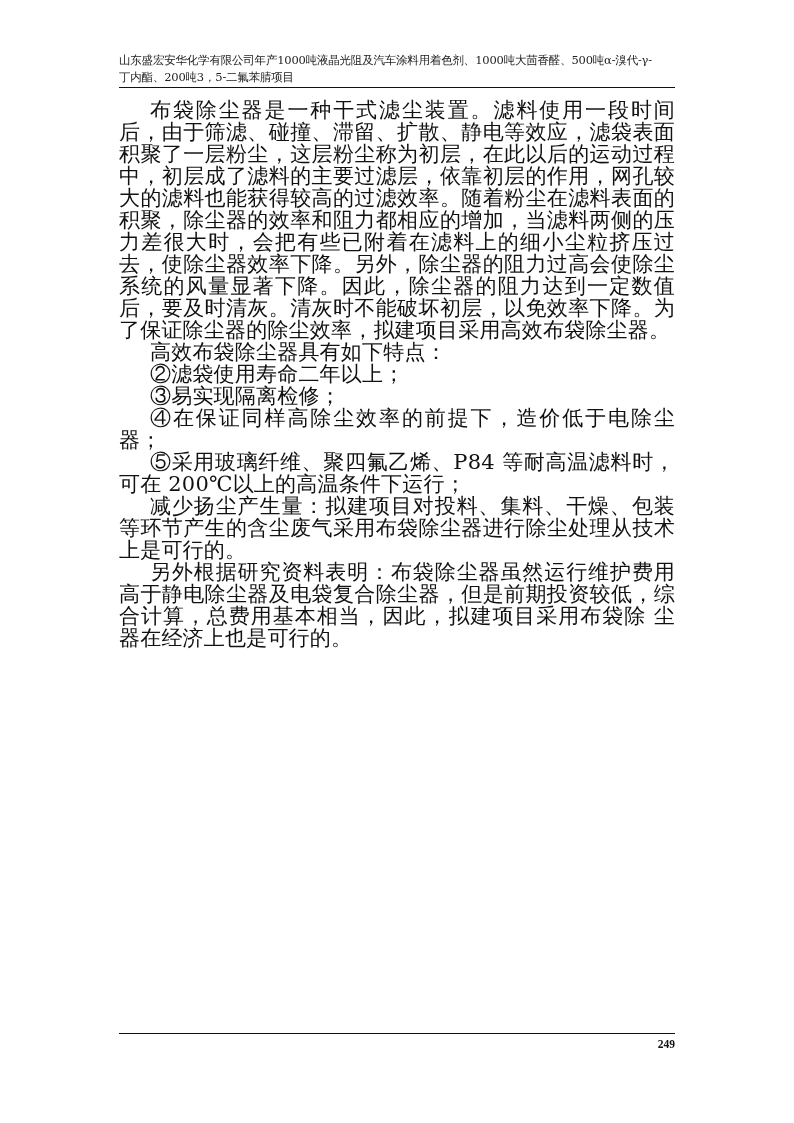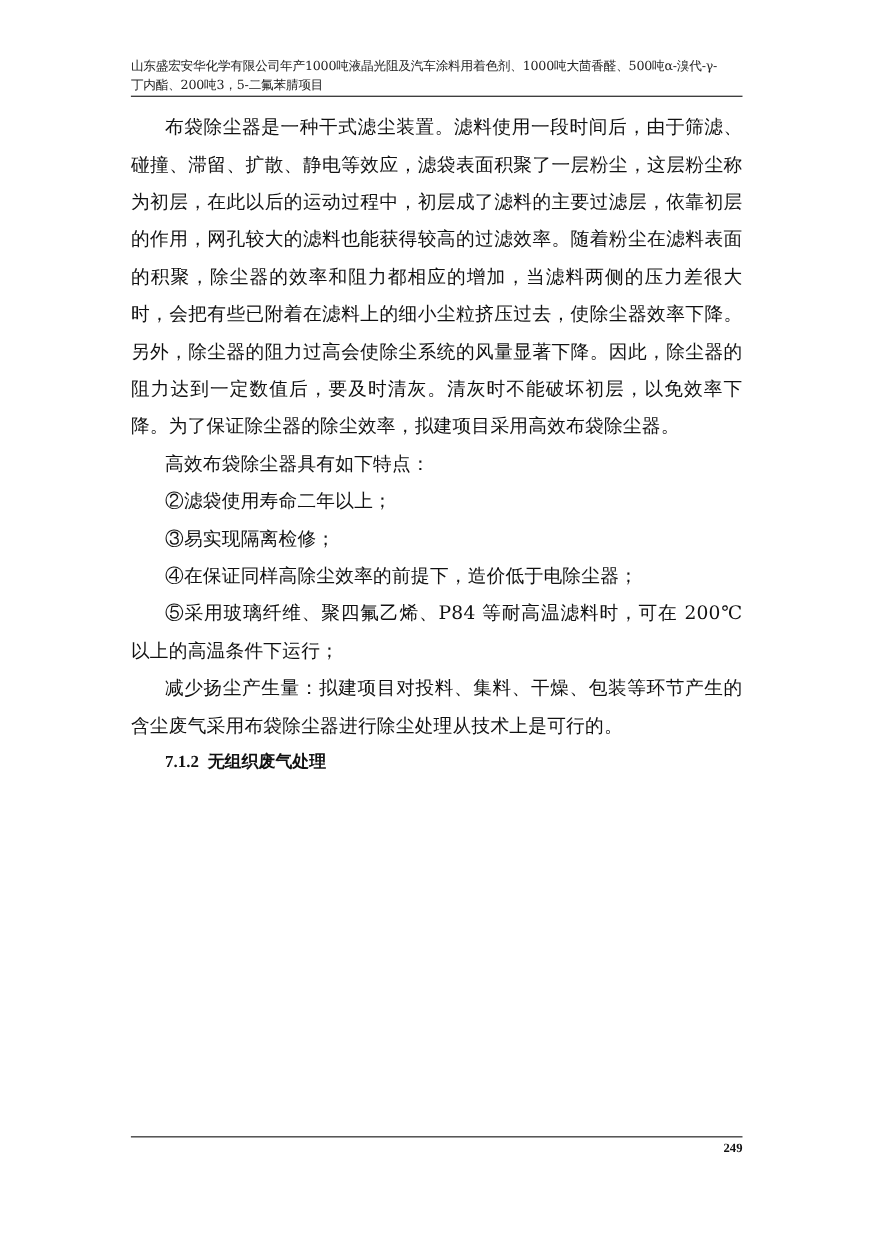--- a/index.html
+++ b/index.html
@@ -2,21 +2,21 @@
 <html><head>
 <meta charset="utf-8">
 <style>
   html, body { margin: 0; padding: 0; background: #ffffff; }
   body { width: 794px; height: 1123px; position: relative; overflow: hidden;
          font-family: "DejaVu Serif", "Liberation Serif", serif; color: #111; }
   .header { position: absolute; left: 119px; width: 556px; top: 52px;
             font-size: 11.5px; line-height: 17px; color: #222; letter-spacing: -0.2px; }
   .header-rule { position: absolute; left: 119px; width: 556px; top: 87px; height: 0; border-top: 1.2px solid #111; }
   .body { position: absolute; left: 119px; width: 556px; top: 99px; }
-  .p { font-size: 17px; line-height: 34px; margin: 0; text-align: justify; text-align-last: left; letter-spacing: 0.2px; }
+  .p { font-size: 21px; line-height: 22px; margin: 0; text-align: justify; text-align-last: left; letter-spacing: 0.2px; }
   .indent { text-indent: 31px; }
   .h3 { font-size: 15.4px; line-height: 31.4px; margin: 0; font-weight: bold; padding-left: 31px;
         font-family: "Liberation Serif", "DejaVu Serif", serif; }
   .h3 .num { margin-right: 8px; }
   .footer-rule { position: absolute; left: 119px; width: 556px; top: 1033px; height: 0; border-top: 1.2px solid #111; }
   .page-num { position: absolute; left: 119px; width: 556px; top: 1038px; text-align: right;
               font-size: 11.5px; font-weight: bold; font-family: "Liberation Serif", serif; }
 </style>
 </head>
 <body>
@@ -28,19 +28,17 @@
 <div class="header-rule"></div>
 
 <div class="body">
   <p class="p indent">布袋除尘器是一种干式滤尘装置。滤料使用一段时间后，由于筛滤、碰撞、滞留、扩散、静电等效应，滤袋表面积聚了一层粉尘，这层粉尘称为初层，在此以后的运动过程中，初层成了滤料的主要过滤层，依靠初层的作用，网孔较大的滤料也能获得较高的过滤效率。随着粉尘在滤料表面的积聚，除尘器的效率和阻力都相应的增加，当滤料两侧的压力差很大时，会把有些已附着在滤料上的细小尘粒挤压过去，使除尘器效率下降。另外，除尘器的阻力过高会使除尘系统的风量显著下降。因此，除尘器的阻力达到一定数值后，要及时清灰。清灰时不能破坏初层，以免效率下降。为了保证除尘器的除尘效率，拟建项目采用高效布袋除尘器。</p>
   <p class="p indent">高效布袋除尘器具有如下特点：</p>
   <p class="p indent">②滤袋使用寿命二年以上；</p>
   <p class="p indent">③易实现隔离检修；</p>
   <p class="p indent">④在保证同样高除尘效率的前提下，造价低于电除尘器；</p>
   <p class="p indent">⑤采用玻璃纤维、聚四氟乙烯、P84 等耐高温滤料时，可在 200℃以上的高温条件下运行；</p>
   <p class="p indent">减少扬尘产生量：拟建项目对投料、集料、干燥、包装等环节产生的含尘废气采用布袋除尘器进行除尘处理从技术上是可行的。</p>
-  <h3 class="h3">
-    <span class="num">7.1.2</span><span>无组织废气处理</span>
-  </h3>
+  <p class="p indent">另外根据研究资料表明：布袋除尘器虽然运行维护费用高于静电除尘器及电袋复合除尘器，但是前期投资较低，综合计算，总费用基本相当，因此，拟建项目采用布袋除 尘器在经济上也是可行的。</p>
 </div>
 
 <div class="footer-rule"></div>
 <div class="page-num">249</div>
 
 </body></html>

